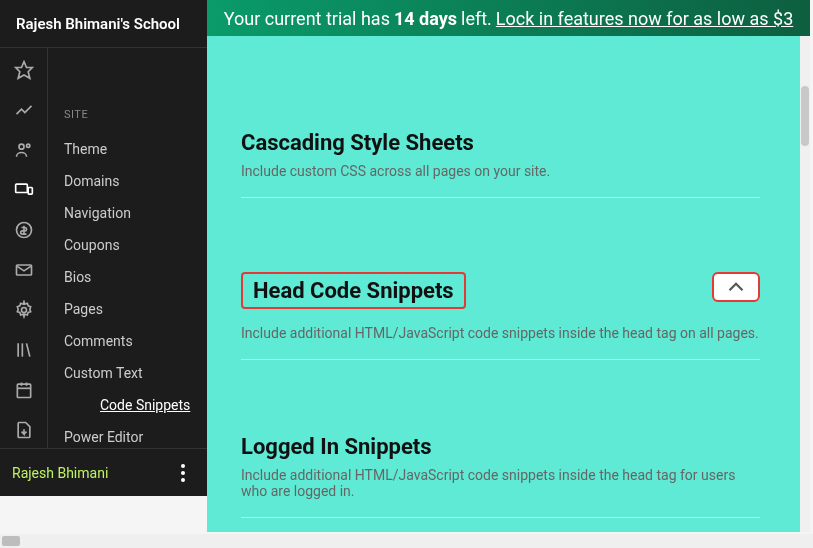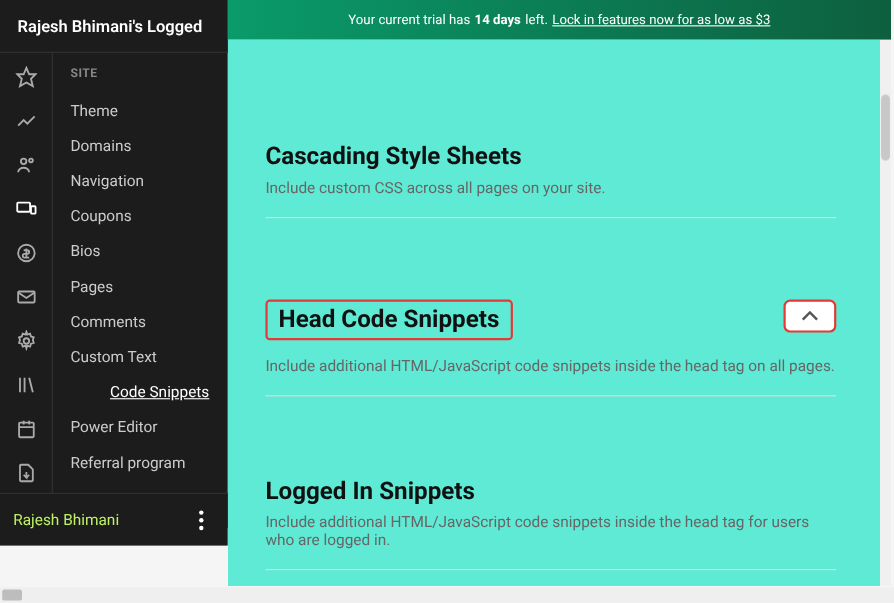--- a/index.html
+++ b/index.html
@@ -6,29 +6,29 @@
 body { font-family: -apple-system, BlinkMacSystemFont, "Segoe UI", Roboto, sans-serif; width: 813px; height: 548px; overflow: hidden; position: relative; background: #f5f5f5; }
 
 .sidebar { position: absolute; left: 0; top: 0; width: 207px; height: 480px; background: #1c1c1c; color: #fff; display: flex; }
 .sidebar-iconcol { width: 48px; background: #1c1c1c; border-right: 1px solid #333; display: flex; flex-direction: column; align-items: center; padding-top: 60px; gap: 20px; }
 .sidebar-iconcol .ic { width: 20px; height: 20px; color: #aaa; display: flex; align-items: center; justify-content: center; }
 .sidebar-iconcol .ic.active { color: #fff; }
 
 .sidebar-title { position: absolute; top: 0; left: 0; width: 207px; height: 48px; display: flex; align-items: center; padding-left: 16px; font-weight: 600; font-size: 15px; background: #1c1c1c; border-bottom: 1px solid #333; }
 
 .sidebar-menu { flex: 1; padding-top: 60px; padding-left: 12px; }
-.menu-heading { font-size: 11px; font-weight: 700; color: #888; letter-spacing: 0.5px; margin-bottom: 12px; padding-left: 4px; }
+.menu-heading { font-size: 11px; font-weight: 400; color: #888; letter-spacing: 0.5px; margin-bottom: 12px; padding-left: 4px; margin-top: 48px; }
 .menu-item { font-size: 14px; color: #ccc; padding: 8px 4px; cursor: pointer; }
 .menu-item.active { color: #fff; text-decoration: underline; margin-left: 36px; }
 
 .footer-bar { position: absolute; left: 0; bottom: 52px; width: 207px; height: 48px; background: #1c1c1c; border-top: 1px solid #333; display: flex; align-items: center; justify-content: space-between; padding: 0 12px; color: #bef264; }
 .footer-name { font-size: 14px; }
 .footer-dots { width: 24px; height: 24px; display: flex; align-items: center; justify-content: center; cursor: pointer; }
 
-.trial-banner { position: absolute; left: 207px; top: 0; right: 3px; height: 36px; background: linear-gradient(to right, #0a9b6b, #0d5f3f); color: #fff; display: flex; align-items: center; justify-content: center; font-size: 12px; }
+.trial-banner { position: absolute; left: 207px; top: 0; right: 3px; height: 36px; background: linear-gradient(to right, #0a9b6b, #0d5f3f); color: #fff; display: flex; align-items: center; justify-content: center; font-size: 18px; }
 .trial-banner .bold { font-weight: 700; margin: 0 4px; }
 .trial-banner .link { text-decoration: underline; margin-left: 4px; }
 
 .content { position: absolute; left: 207px; top: 36px; right: 3px; bottom: 16px; background: #5eead4; overflow-y: auto; padding: 0 50px 20px 34px; }
 
 .section { padding: 24px 0 18px 0; border-bottom: 1px solid #ddd; position: relative; }
 .section-title { font-size: 22px; font-weight: 700; color: #111; margin-bottom: 8px; }
 .section-desc { font-size: 14px; color: #666; }
 .section-spacer { height: 50px; }
 
@@ -40,21 +40,21 @@
 .content-scrollbar { position: absolute; right: 3px; top: 36px; bottom: 16px; width: 10px; background: #f0f0f0; }
 .content-thumb { position: absolute; right: 1px; top: 50px; width: 8px; height: 60px; background: #c8c8c8; border-radius: 4px; }
 
 svg { width: 100%; height: 100%; }
 </style>
 </head>
 <body>
 
 <div class="sidebar">
   <div class="sidebar-title">
-    <span>Rajesh Bhimani's Logged</span>
+    <span>Rajesh Bhimani's School</span>
   </div>
   <div class="sidebar-iconcol">
     <div class="ic">
         <svg viewBox="0 0 24 24" fill="none" stroke="currentColor" stroke-width="2">
           <polygon points="12,2 15,9 22,9 17,14 19,22 12,18 5,22 7,14 2,9 9,9"></polygon>
         </svg>
       </div>
     <div class="ic">
         <svg viewBox="0 0 24 24" fill="none" stroke="currentColor" stroke-width="2">
           <polyline points="3,17 9,11 13,15 21,7"></polyline>

